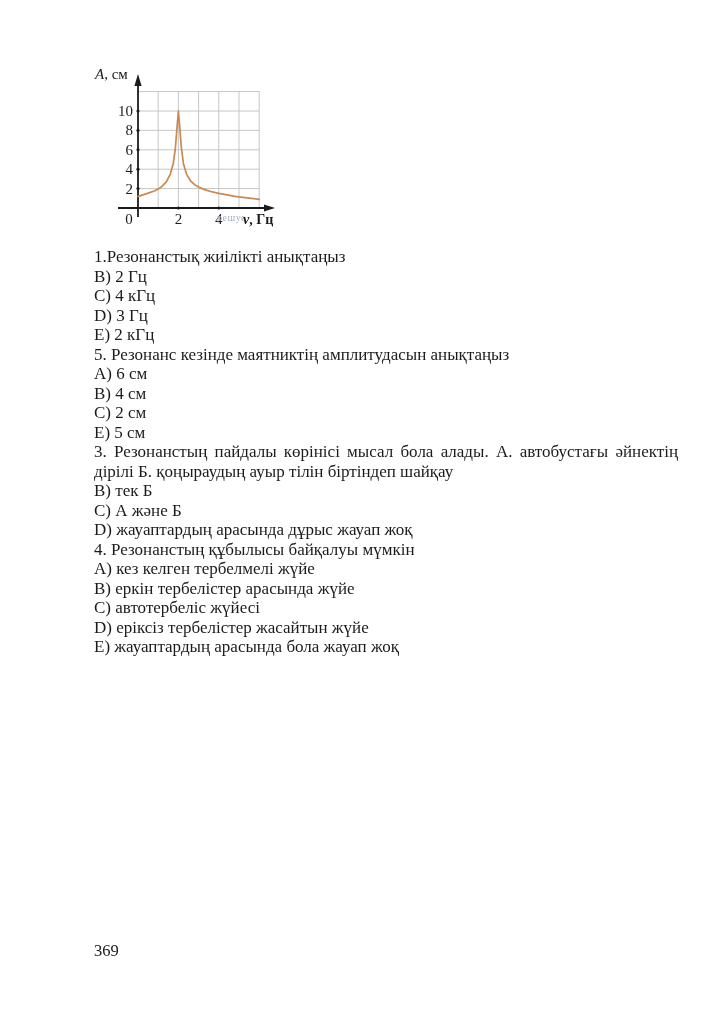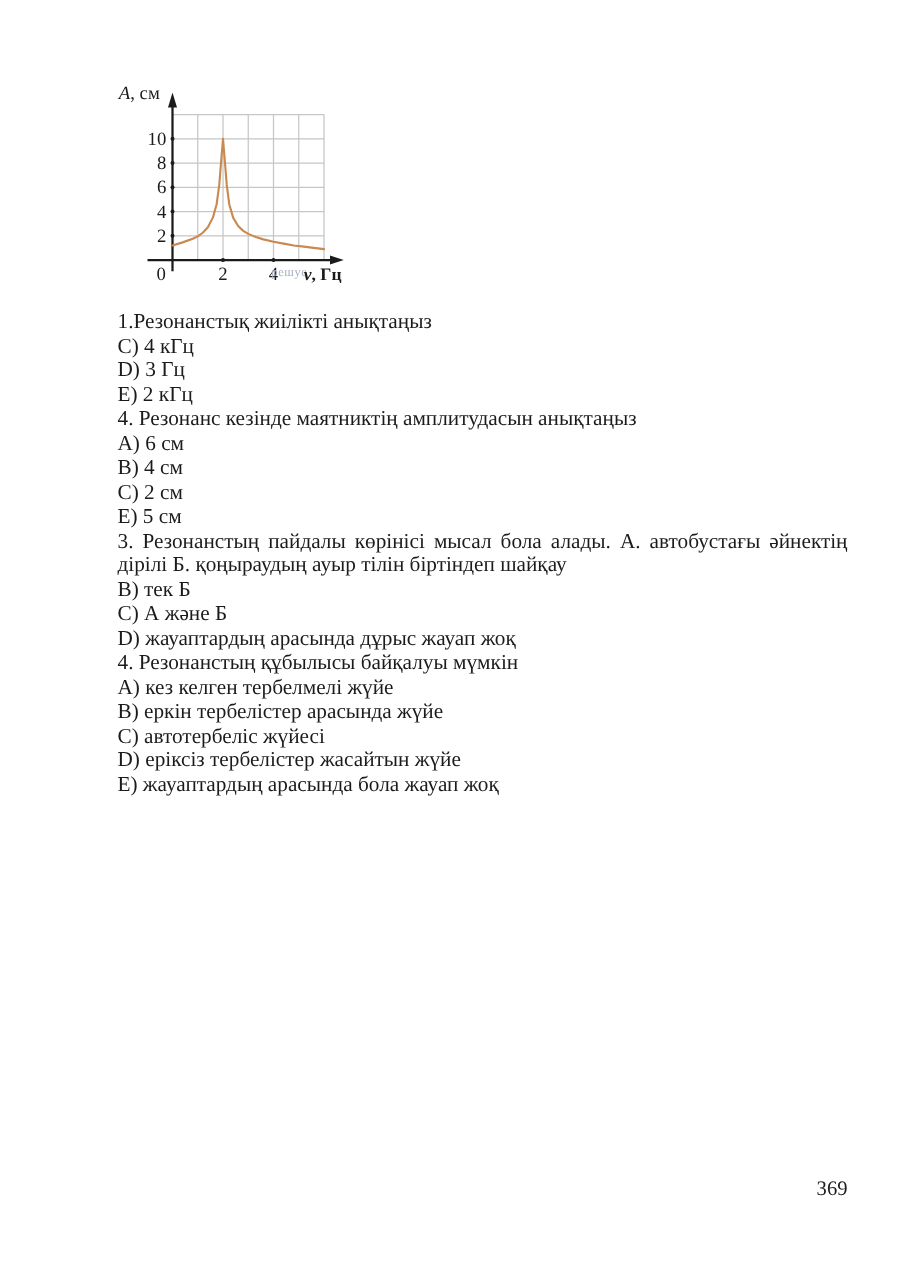--- a/index.html
+++ b/index.html
@@ -48,21 +48,21 @@
     white-space: normal;
     text-align: justify;
     text-align-last: justify;
     text-justify: inter-word;
   }
   .page-number {
     position: absolute;
     left: 94px;
     top: 941px;
     width: 584px;
-    text-align: right;
+    text-align: left;
     font-size: 16.5px;
     line-height: 19px;
   }
 </style>
 </head>
 <body>
 
 <div class="page">
 
   <div class="chart-wrap">
@@ -107,25 +107,26 @@
         <path d="M53.0 141.4 L61.1 138.9 L69.2 136.0 L73.2 134.1 L77.2 131.2 L81.3 126.8 L85.3 119.1 L88.3 108.4 L90.4 92.9 L91.8 75.4 L93.4 56.0 L95.0 75.4 L96.4 92.9 L98.4 108.4 L101.5 119.1 L105.5 125.8 L109.6 129.7 L113.6 132.1 L119.7 134.6 L125.7 136.5 L133.8 138.4 L141.9 139.9 L150.0 141.4 L158.0 142.3 L166.1 143.3 L174.2 144.3" fill="none" stroke="#c9894f" stroke-width="1.7" stroke-linejoin="round" stroke-linecap="round"></path>
         <text x="10" y="24" font-size="15" fill="#1b1b1b"><tspan font-style="italic">A</tspan><tspan>, см</tspan></text>
         <text x="132" y="166" font-size="10" fill="#a9b0c0" letter-spacing="0.5">решуе</text>
         <text x="158" y="169" font-size="14" font-weight="bold" fill="#1b1b1b"><tspan font-style="italic">ν</tspan><tspan>, Гц</tspan></text>
       </svg>
   </div>
 
   <div class="text-block">
 
     <div class="line">1.Резонанстық жиілікті анықтаңыз</div>
+    <div class="line">B) 2 Гц</div>
     <div class="line">C) 4 кГц</div>
     <div class="line">D) 3 Гц</div>
     <div class="line">E) 2 кГц</div>
 
-    <div class="line">4. Резонанс кезінде маятниктің амплитудасын анықтаңыз</div>
+    <div class="line">5. Резонанс кезінде маятниктің амплитудасын анықтаңыз</div>
     <div class="line">A) 6 см</div>
     <div class="line">B) 4 см</div>
     <div class="line">C) 2 см</div>
     <div class="line">E) 5 см</div>
 
     <div class="line justify-full">3. Резонанстың пайдалы көрінісі мысал бола алады. А. автобустағы әйнектің</div>
     <div class="line">дірілі Б. қоңыраудың ауыр тілін біртіндеп шайқау</div>
     <div class="line">B) тек Б</div>
     <div class="line">C) А және Б</div>
     <div class="line">D) жауаптардың арасында дұрыс жауап жоқ</div>

